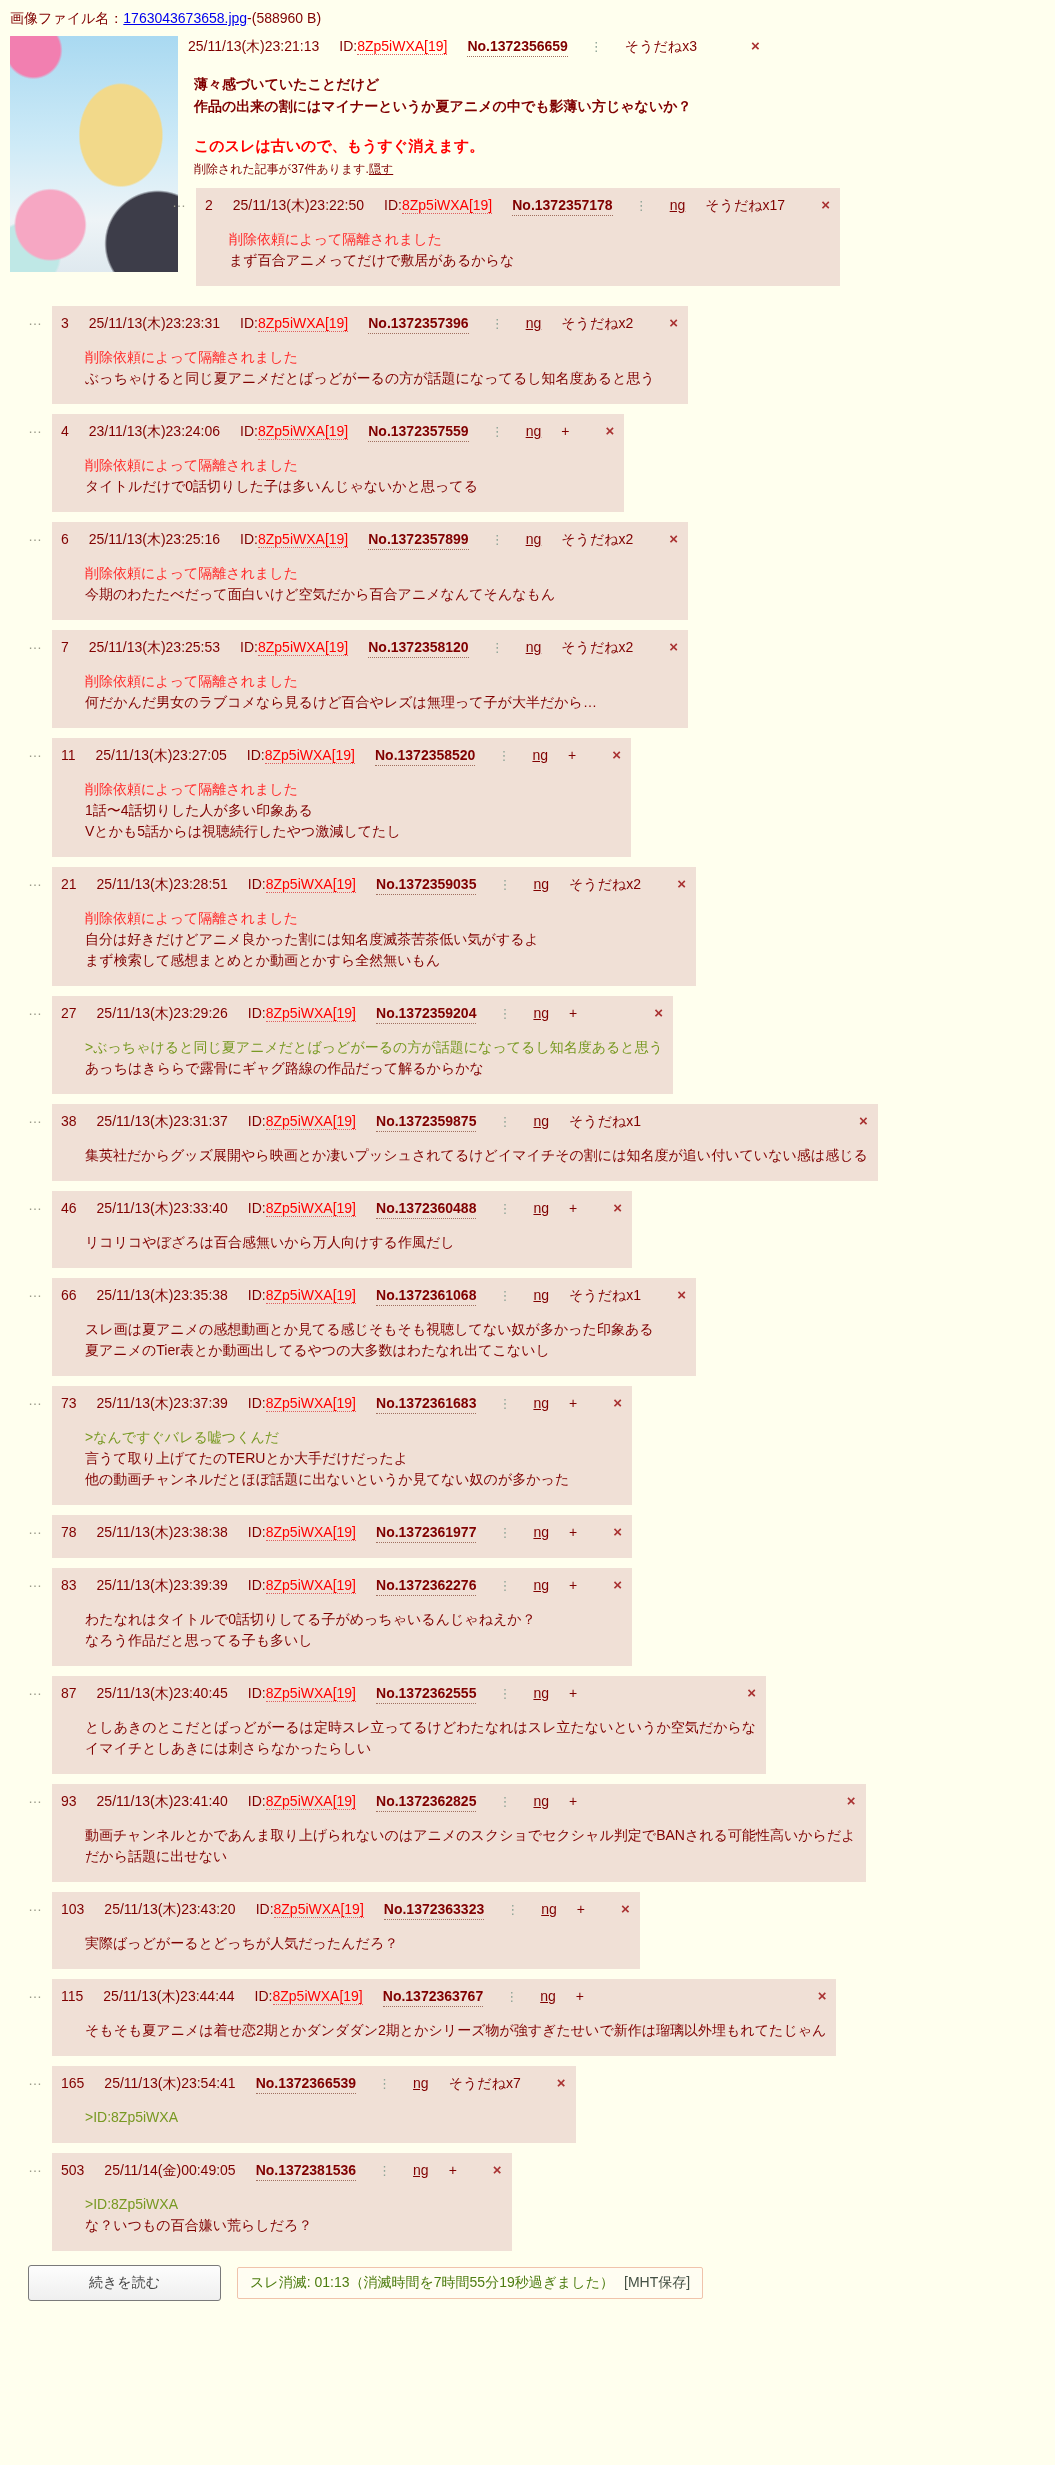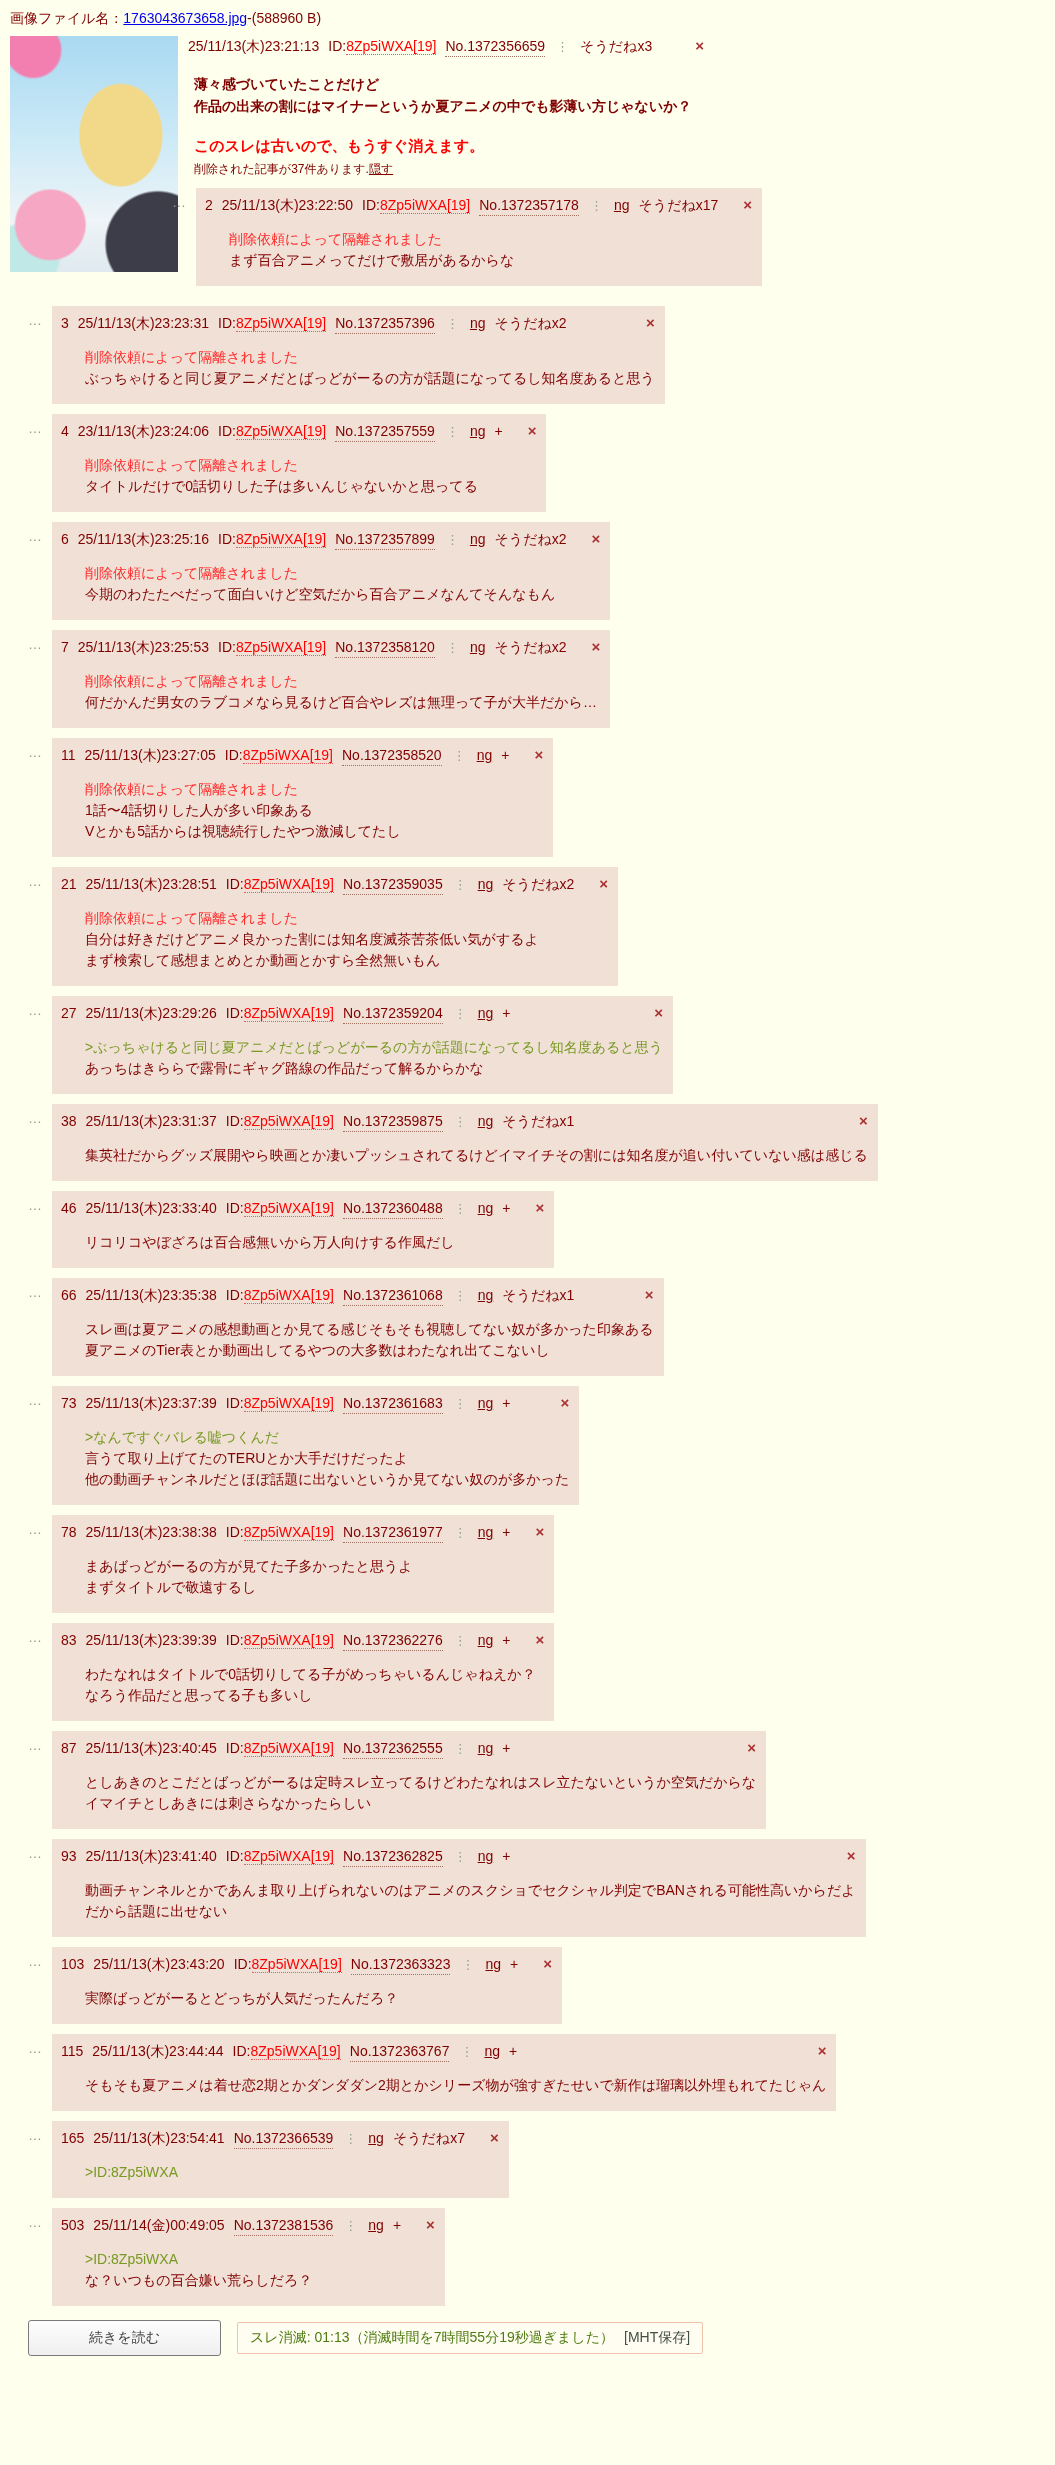--- a/index.html
+++ b/index.html
@@ -23,25 +23,25 @@
       radial-gradient(circle at 14% 6%, #f27fb0 0 10%, rgba(242,127,176,0) 11%),
       radial-gradient(circle at 24% 80%, #f6a7c3 0 15%, rgba(246,167,195,0) 16%),
       radial-gradient(circle at 10% 93%, #bfe8e6 0 12%, rgba(191,232,230,0) 13%),
       radial-gradient(circle at 88% 88%, #3d3d49 0 20%, rgba(61,61,73,0) 21%),
       radial-gradient(ellipse at 66% 42%, #f2d98a 0 26%, rgba(242,217,138,0) 27%),
       linear-gradient(180deg,#a9d9f1 0%,#cdeaf7 45%,#eef4f7 78%,#dfe9ef 100%);
   }
   .op-main { flex:1 1 auto; min-width:0; }
 
   
-  .post-head { display:flex; align-items:baseline; gap:9px; white-space:nowrap; line-height:20px; }
+  .post-head { display:flex; align-items:baseline; gap:20px; white-space:nowrap; line-height:20px; }
   .rnum { color:#800000; }
   .pdate { color:#800000; }
   .id-part a { color:#ff0000; text-decoration:none; border-bottom:1px dotted #e06060; cursor:pointer; }
-  .no-link { color:#800000; text-decoration:none; border-bottom:1px dotted #a07060; cursor:pointer; }
+  .no-link { color:#800000; text-decoration:none; border-bottom:1px dotted #a07060; cursor:pointer;font-weight:bold; }
   .kebab { color:#8fa497; font-size:13px; cursor:pointer; padding:0 2px; }
   .ng-link { color:#800000; text-decoration:underline; cursor:pointer; }
   .souda { color:#800000; cursor:pointer; }
   .close { color:#a93232; font-weight:bold; margin-left:auto; padding-left:16px; cursor:pointer; font-size:15px; }
 
   .op-text { margin:16px 0 0 6px; line-height:22px;font-weight:bold; }
   .warning { color:#ff0000; font-weight:bold; font-size:15px; margin:20px 0 5px 6px; }
   .deleted-notice { font-size:12px; margin:0 0 2px 6px; color:#800000; }
   .deleted-notice a { color:#800000; text-decoration:underline; cursor:pointer; }
 
@@ -349,24 +349,20 @@
           <div class="post-head">
             <span class="rnum">78</span>
             <span class="pdate">25/11/13(木)23:38:38</span>
             <span class="id-part"><span>ID:</span><a href="#">8Zp5iWXA[19]</a></span>
             <a class="no-link" href="#">No.1372361977</a>
             <span class="kebab">⋮</span>
             <a class="ng-link" href="#">ng</a>
             <span class="souda">+</span>
             <span class="close">×</span>
           </div>
-          <div class="post-body">
-            <div class="line-text">まあばっどがーるの方が見てた子多かったと思うよ</div>
-            <div class="line-text">まずタイトルで敬遠するし</div>
-          </div>
         </div>
       </div>
       <div class="reply-row">
         <span class="menu-dots">…</span>
         <div class="reply-card">
           <div class="post-head">
             <span class="rnum">83</span>
             <span class="pdate">25/11/13(木)23:39:39</span>
             <span class="id-part"><span>ID:</span><a href="#">8Zp5iWXA[19]</a></span>
             <a class="no-link" href="#">No.1372362276</a>

